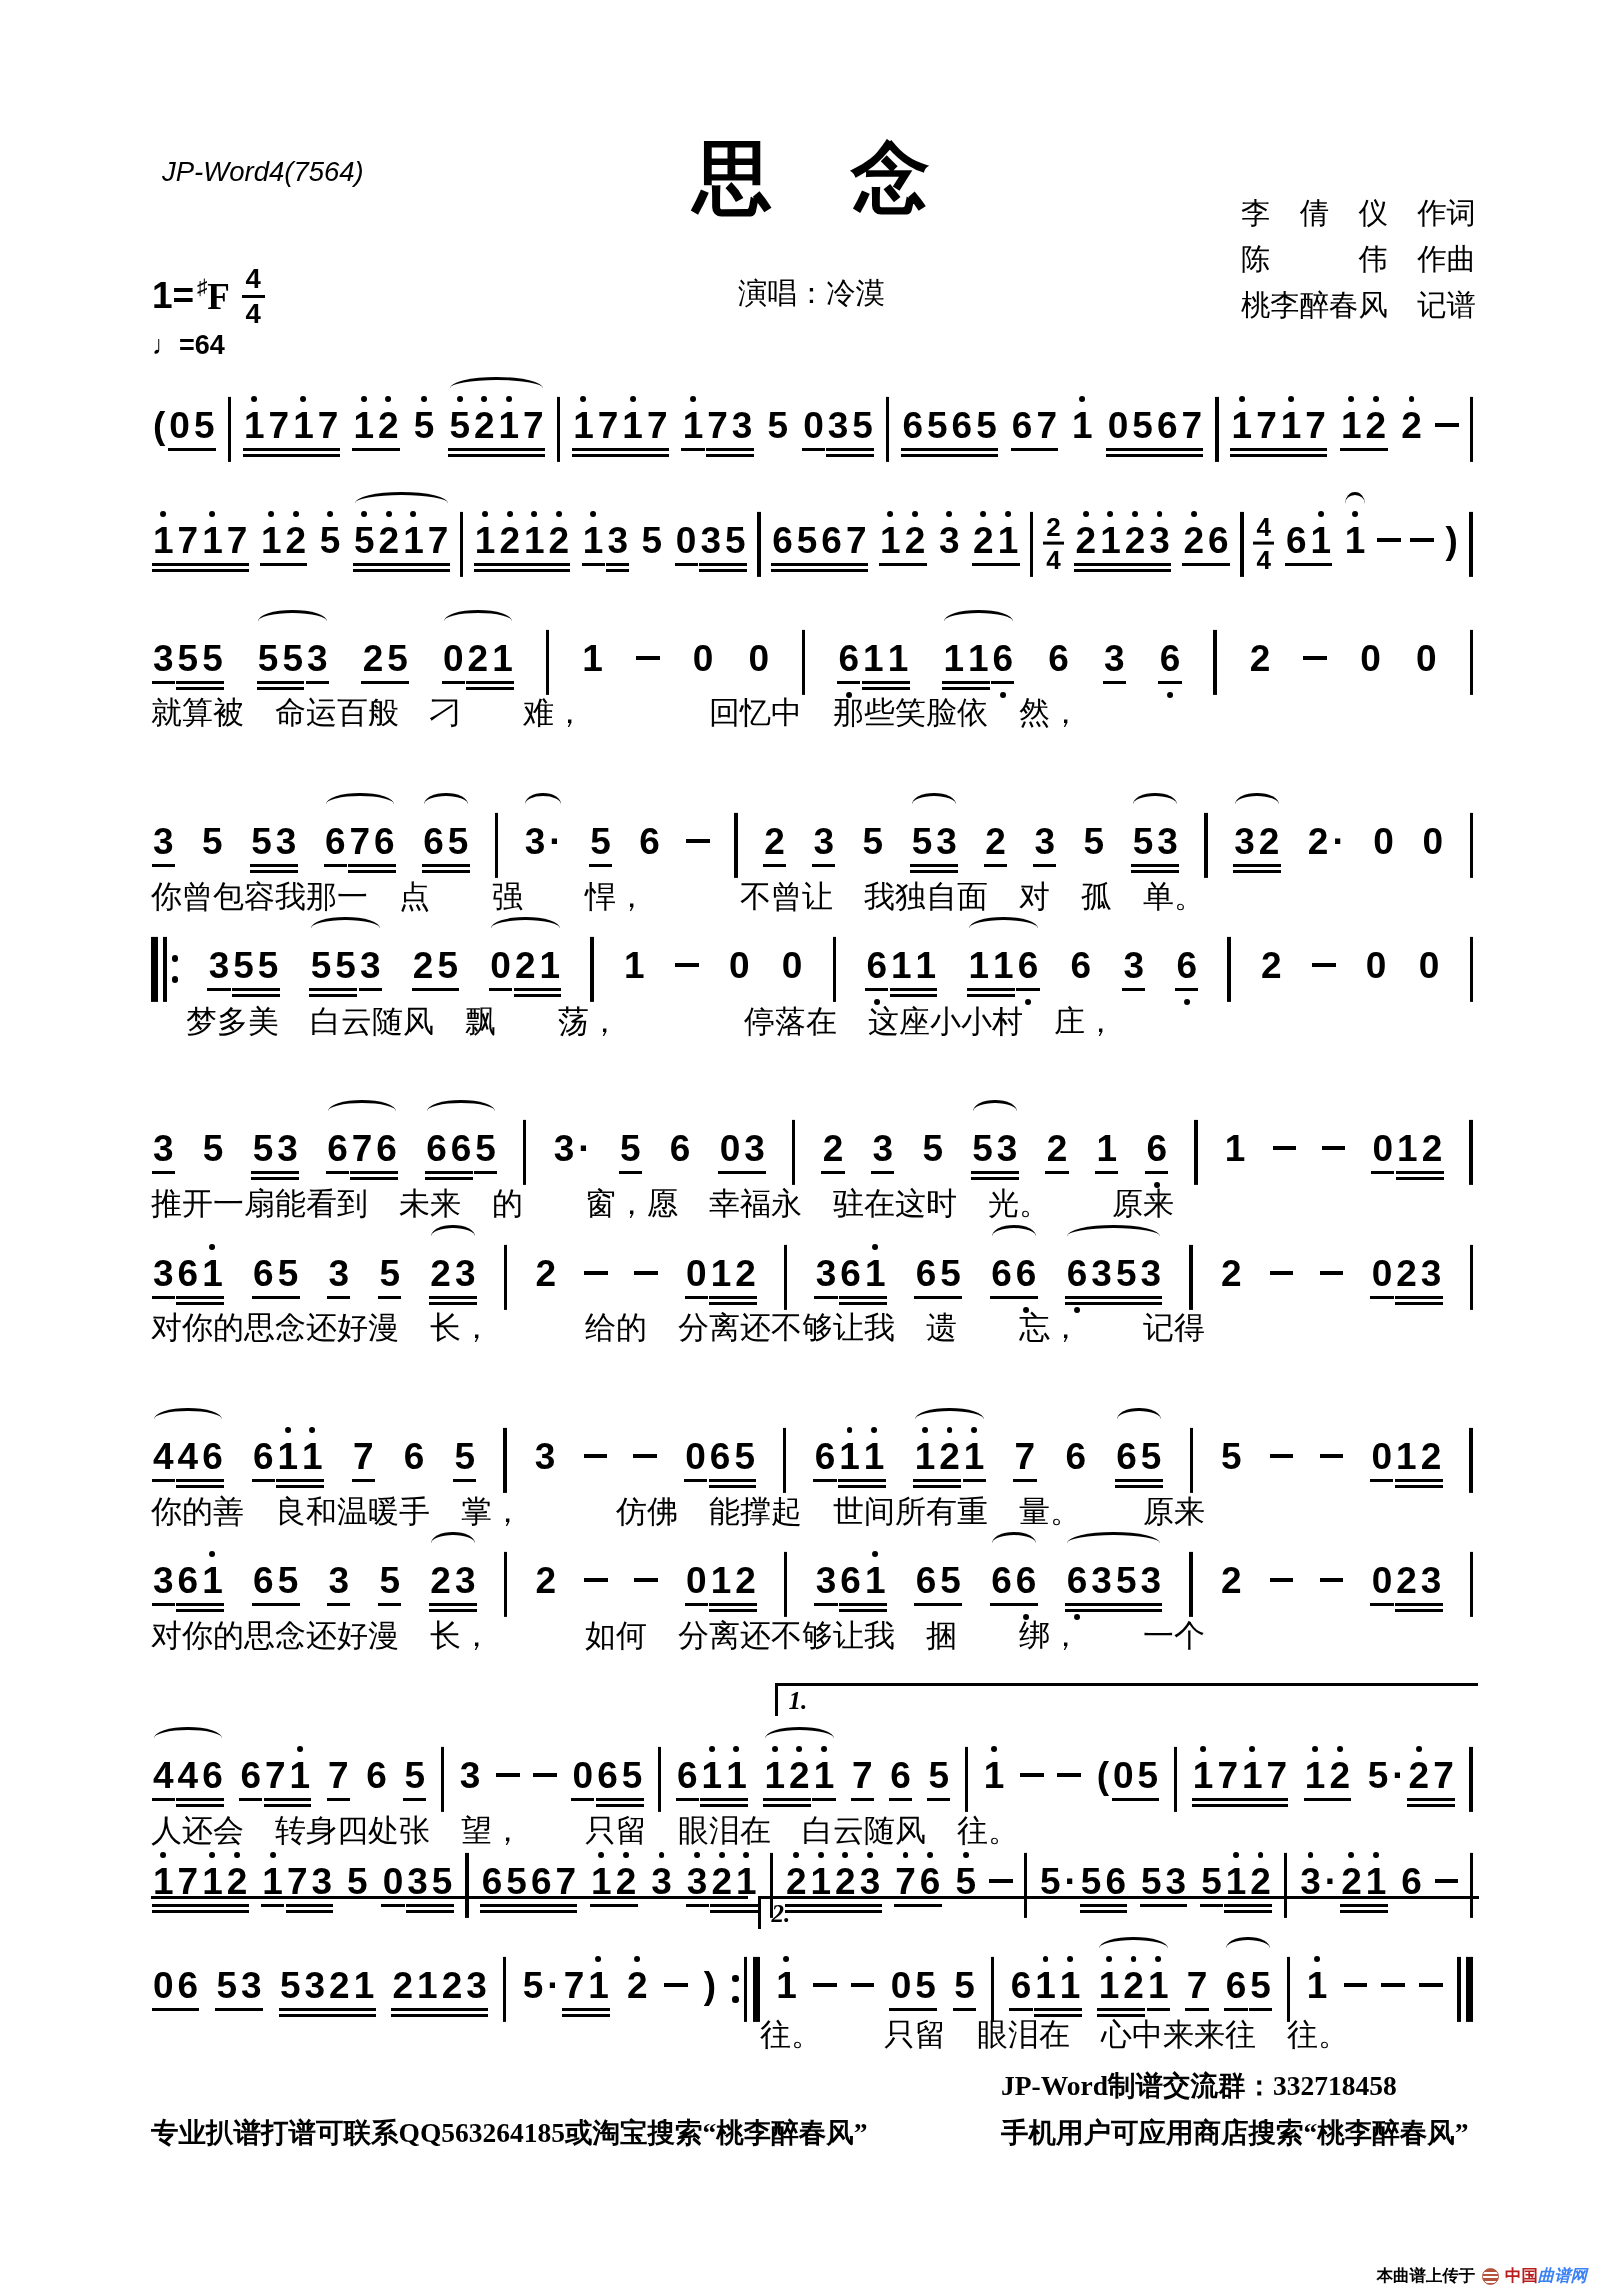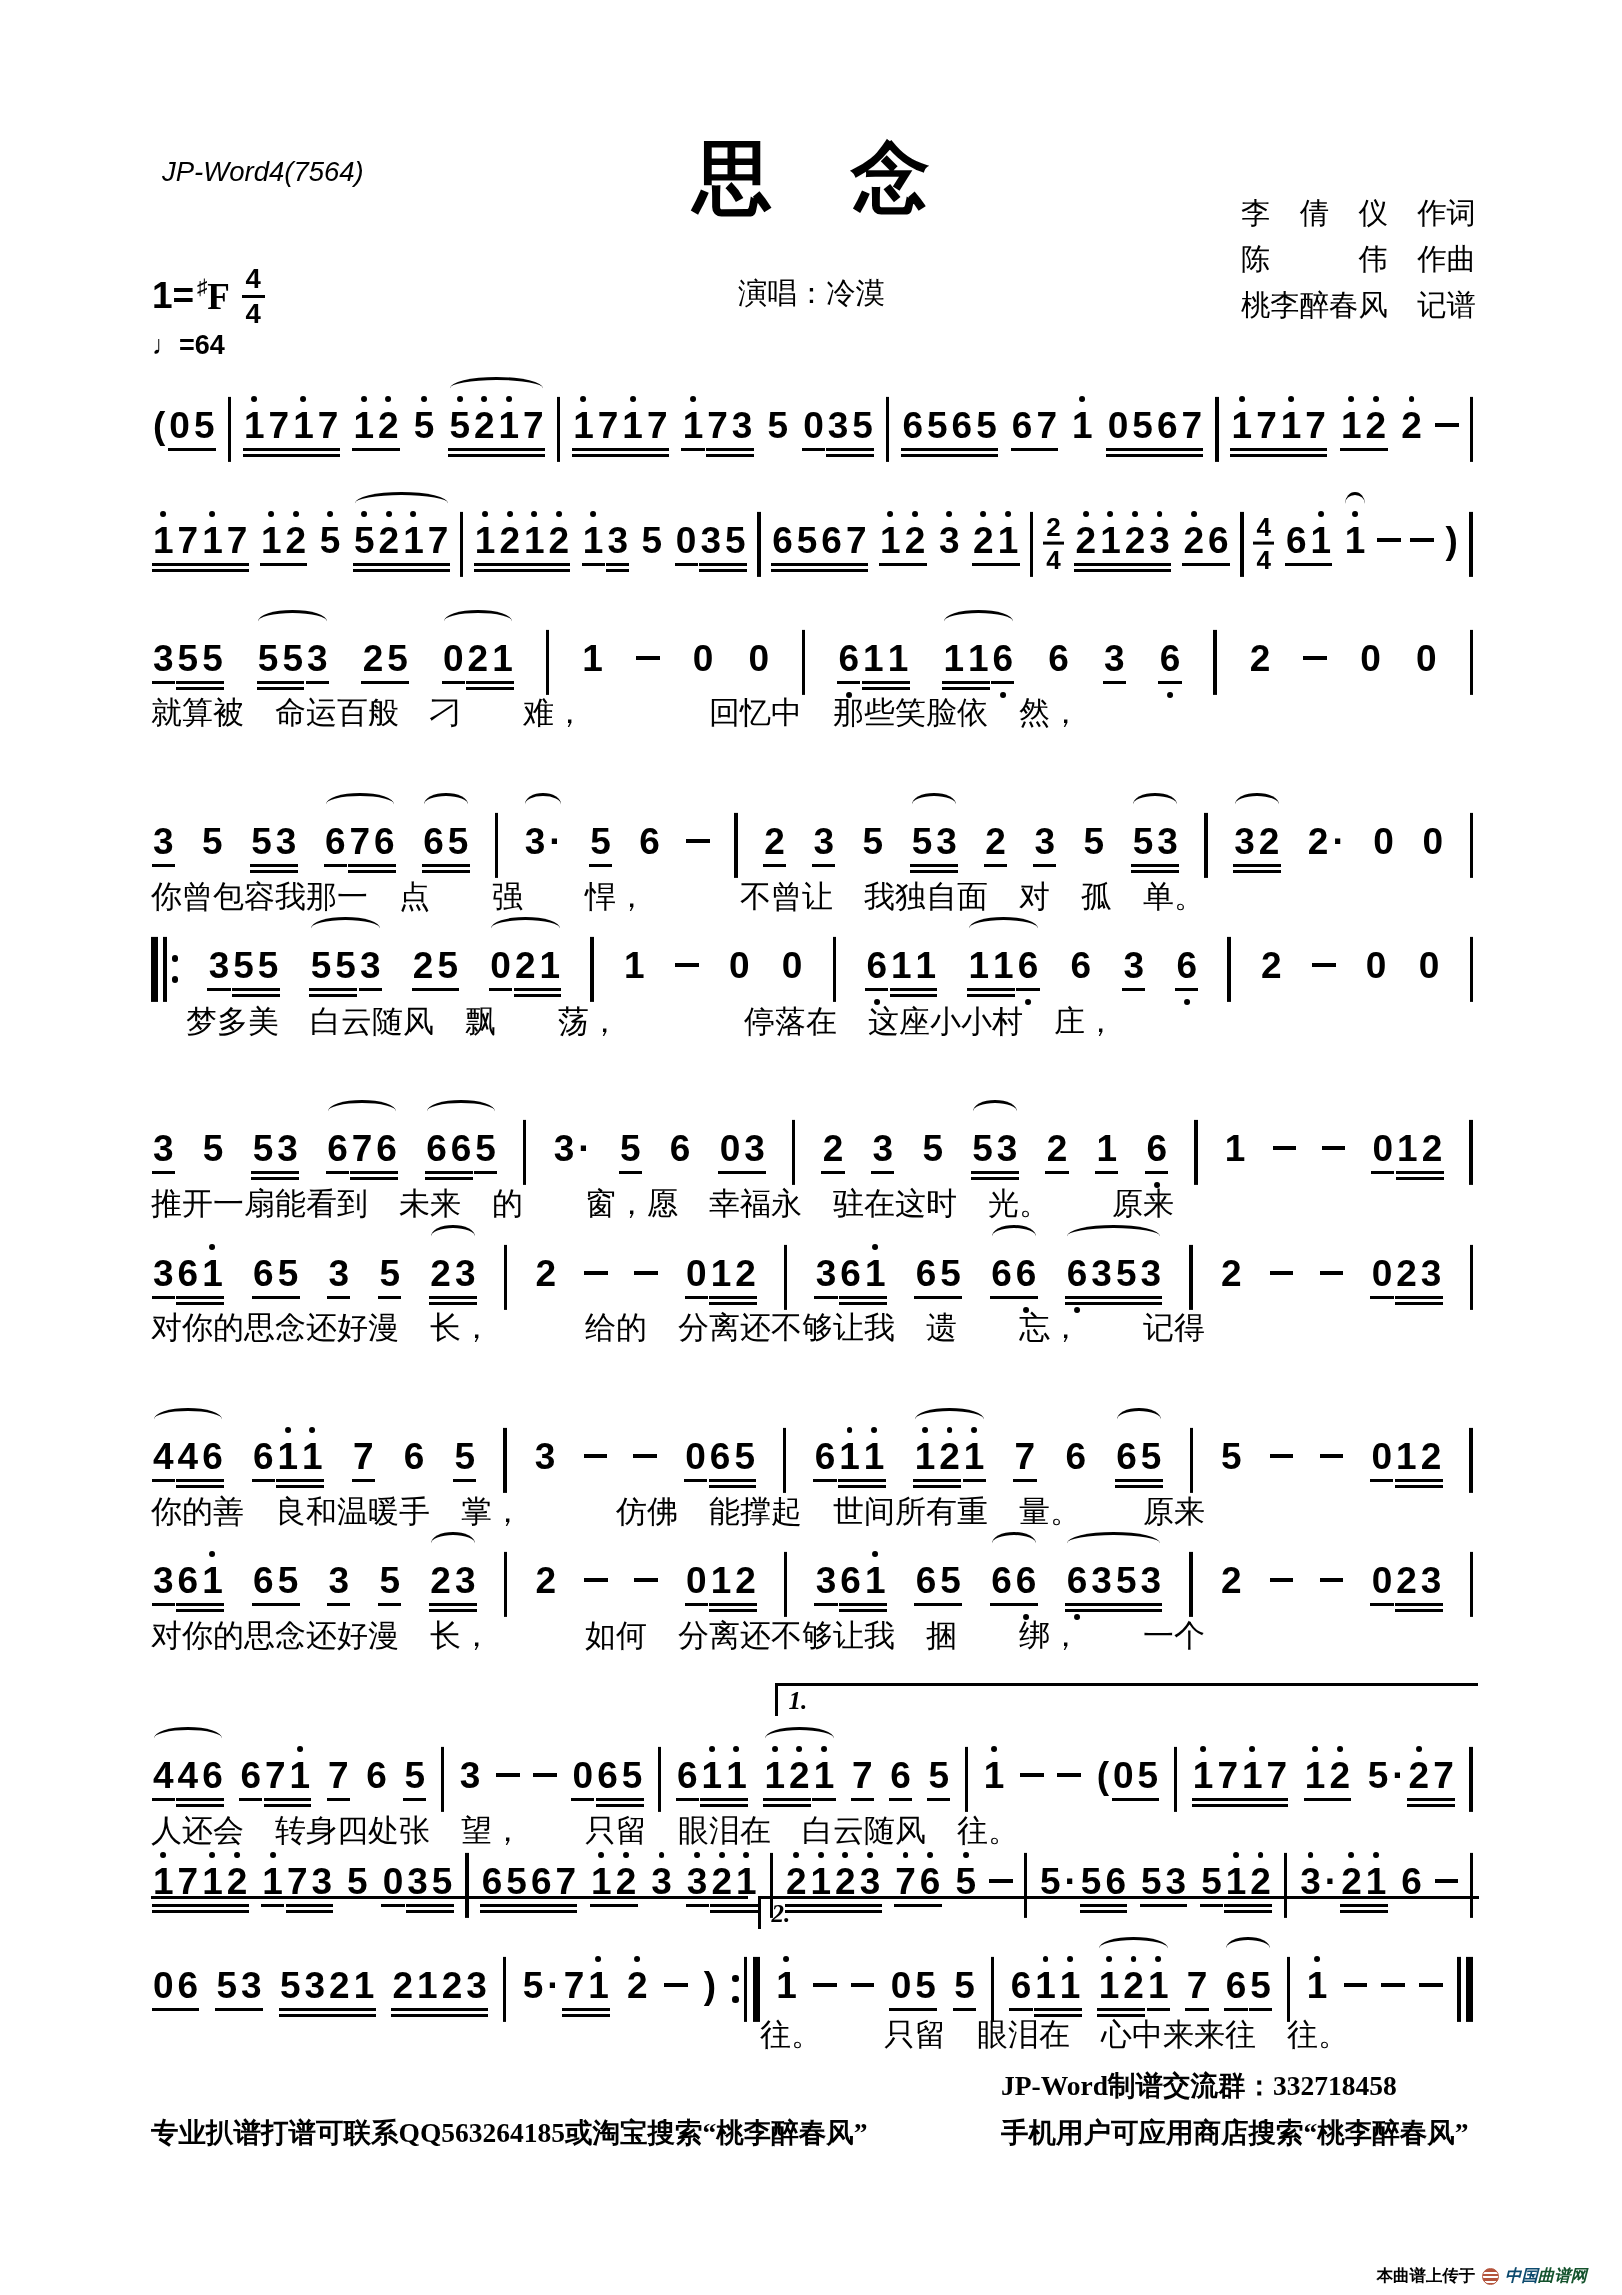--- a/index.html
+++ b/index.html
@@ -62,22 +62,22 @@
       font-family:"Liberation Serif",serif;}
 
   
   .footer-line{position:absolute;font-size:27.5px;font-weight:700;white-space:pre;
       font-family:"Liberation Serif",serif;}
   .watermark{position:absolute;top:2265px;right:36px;display:flex;align-items:center;gap:6.5px;
       font-size:16.4px;font-weight:700;font-family:"Liberation Serif",serif;}
   .wlogo{width:17px;height:17px;border-radius:50%;
       background:repeating-linear-gradient(#b4543c 0 2.6px,#ffffff 2.6px 4.6px);
       border:1.3px solid #b4543c;box-sizing:border-box;}
-  .wm-site{color:#14532d;font-style:italic;}
-  .wm-cn{color:#0c4a6e;font-style:italic;}
+  .wm-site{color:#3b82f6;font-style:italic;}
+  .wm-cn{color:#b91c1c;}
 </style>
 </head>
 <body>
 
 <div class="page">
 
   <div class="generator">JP-Word4(7564)</div>
   <div class="title">思　念</div>
   <div class="credits"><span>李　倩　仪　作词</span><br><span>陈　　　伟　作曲</span><br><span>桃李醉春风　记谱</span></div>
   <div class="performer">演唱：冷漠</div>

